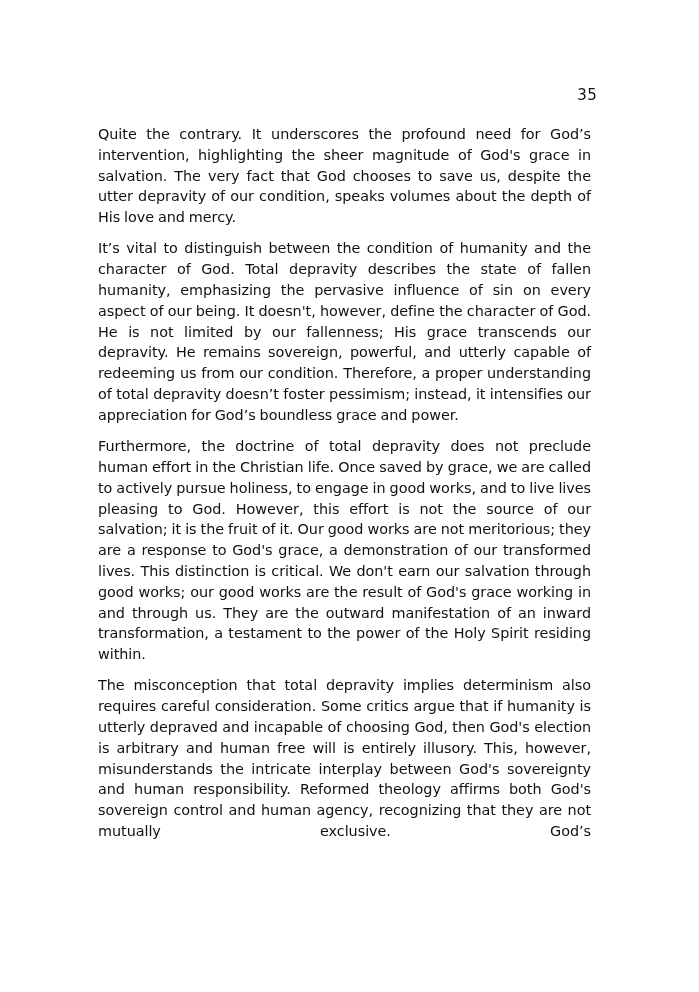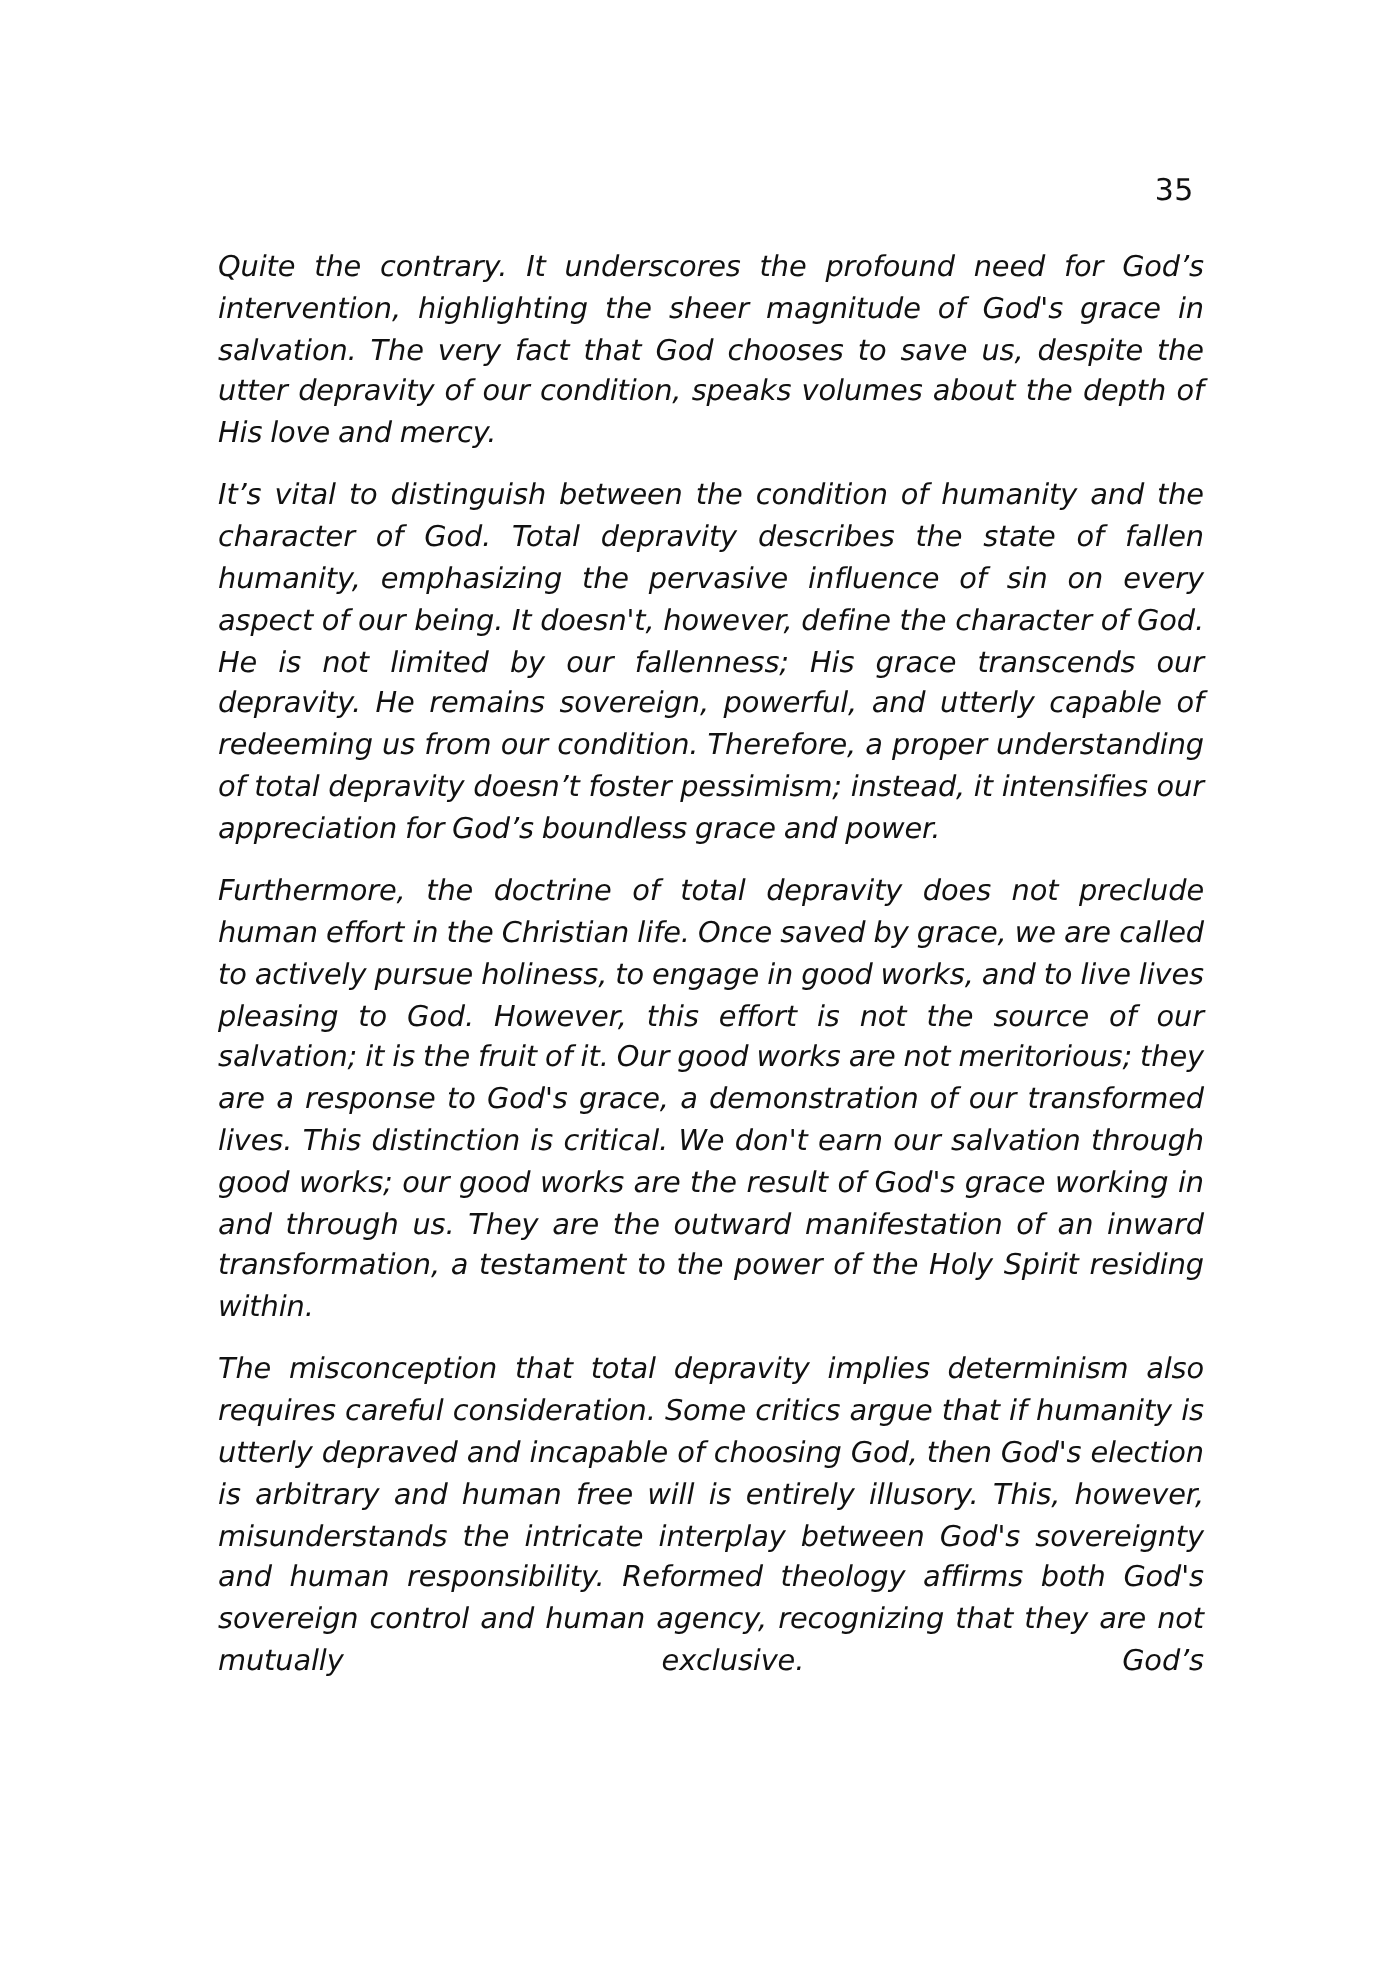--- a/index.html
+++ b/index.html
@@ -19,24 +19,23 @@
       position: absolute;
       top: 86px;
       right: 102px;
       font-size: 15px;
       line-height: 18px;
       letter-spacing: 0.3px;
       text-align: center;
     }
     .body-text {
       position: absolute;
-      left: 109px;
+      left: 98px;
       top: 124px;
       width: 493px;
-      font-style: italic;
     }
     .para {
       margin: 0 0 10.5px 0;
       font-size: 14.4px;
       line-height: 20.8px;
       text-align: justify;
       hyphens: none;
       word-spacing: -0.6px;
       letter-spacing: -0.05px;
     }

